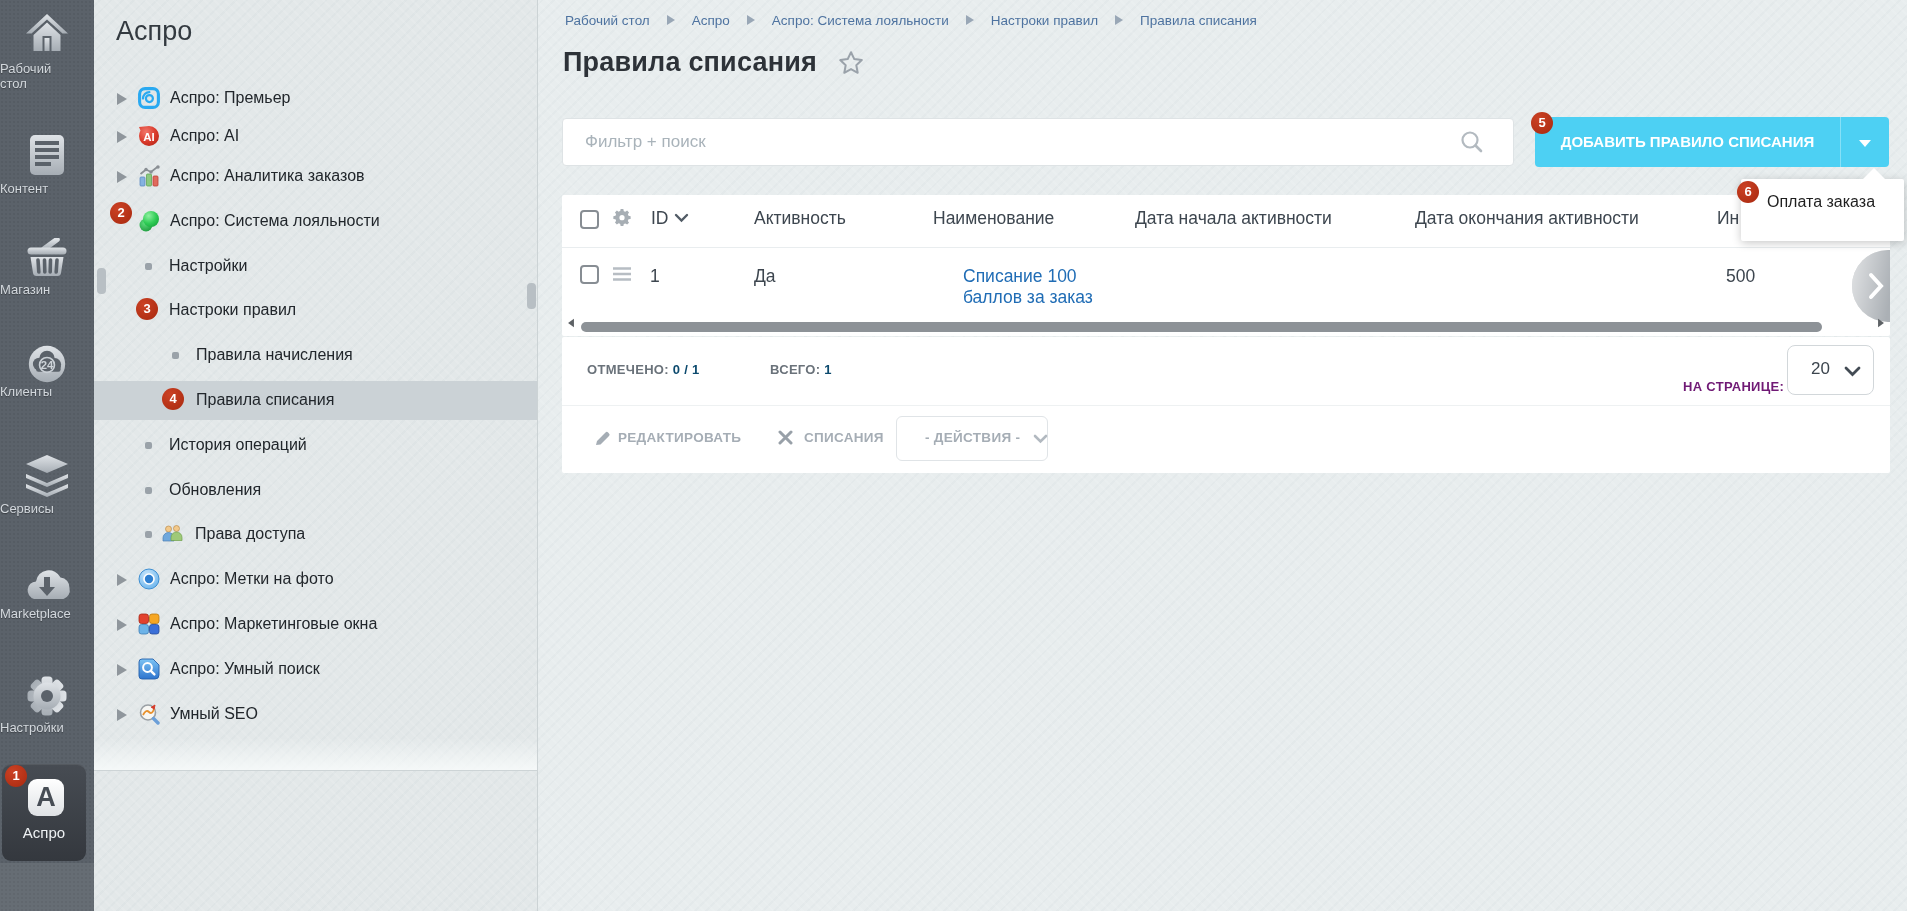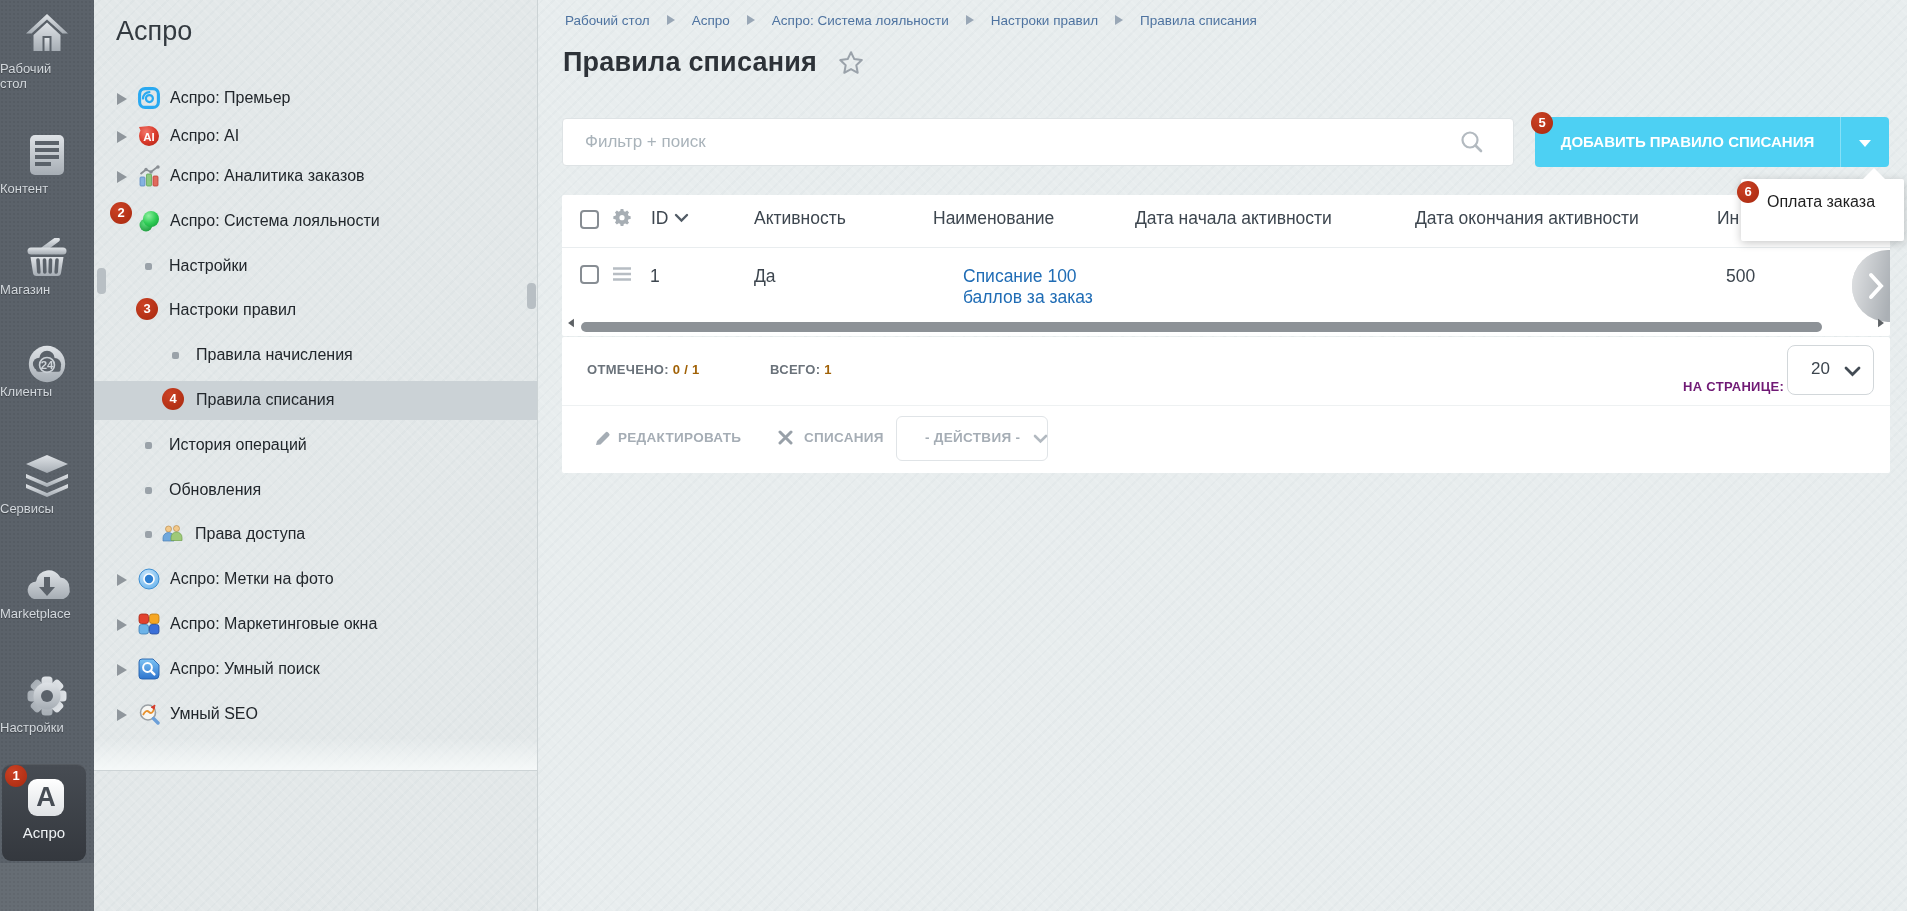--- a/index.html
+++ b/index.html
@@ -90,21 +90,21 @@
   #grid { left:562px; top:195px; width:1328px; height:141px; background:#fff; border-radius:2px; overflow:hidden; }
   #grid-footer { left:562px; top:337px; width:1328px; height:136px; background:#fff; border-radius:2px; }
   .hdr-divider { position:absolute; left:0; top:52px; width:100%; height:1px; background:#e9edef; }
   .cb { position:absolute; width:19px; height:19px; border:2px solid #878d93; border-radius:4px; background:#fff; }
   .hcell { position:absolute; top:13px; font-size:17.5px; color:#3d464f; white-space:nowrap; }
   .dcell { position:absolute; font-size:17.5px; color:#3d464f; white-space:nowrap; }
   a.lnk { color:#1f6cb5; text-decoration:none; }
 
   
   .flabel { font-weight:bold; font-size:13px; color:#6a727a; letter-spacing:.3px; }
-  .fval { font-weight:bold; font-size:13px; color:#a16207; }
+  .fval { font-weight:bold; font-size:13px; color:#0c4a6e; }
   .actlbl { font-weight:bold; font-size:13.5px; color:#a5adb5; letter-spacing:.3px; }
 </style>
 </head>
 <body>
 
 <div id="sidebar" class="abs">
   <svg width="0" height="0" style="position:absolute">
       <defs>
     <linearGradient id="ig" x1="0" y1="0" x2="0" y2="1">
       <stop offset="0" stop-color="#dfe3e7"></stop>

